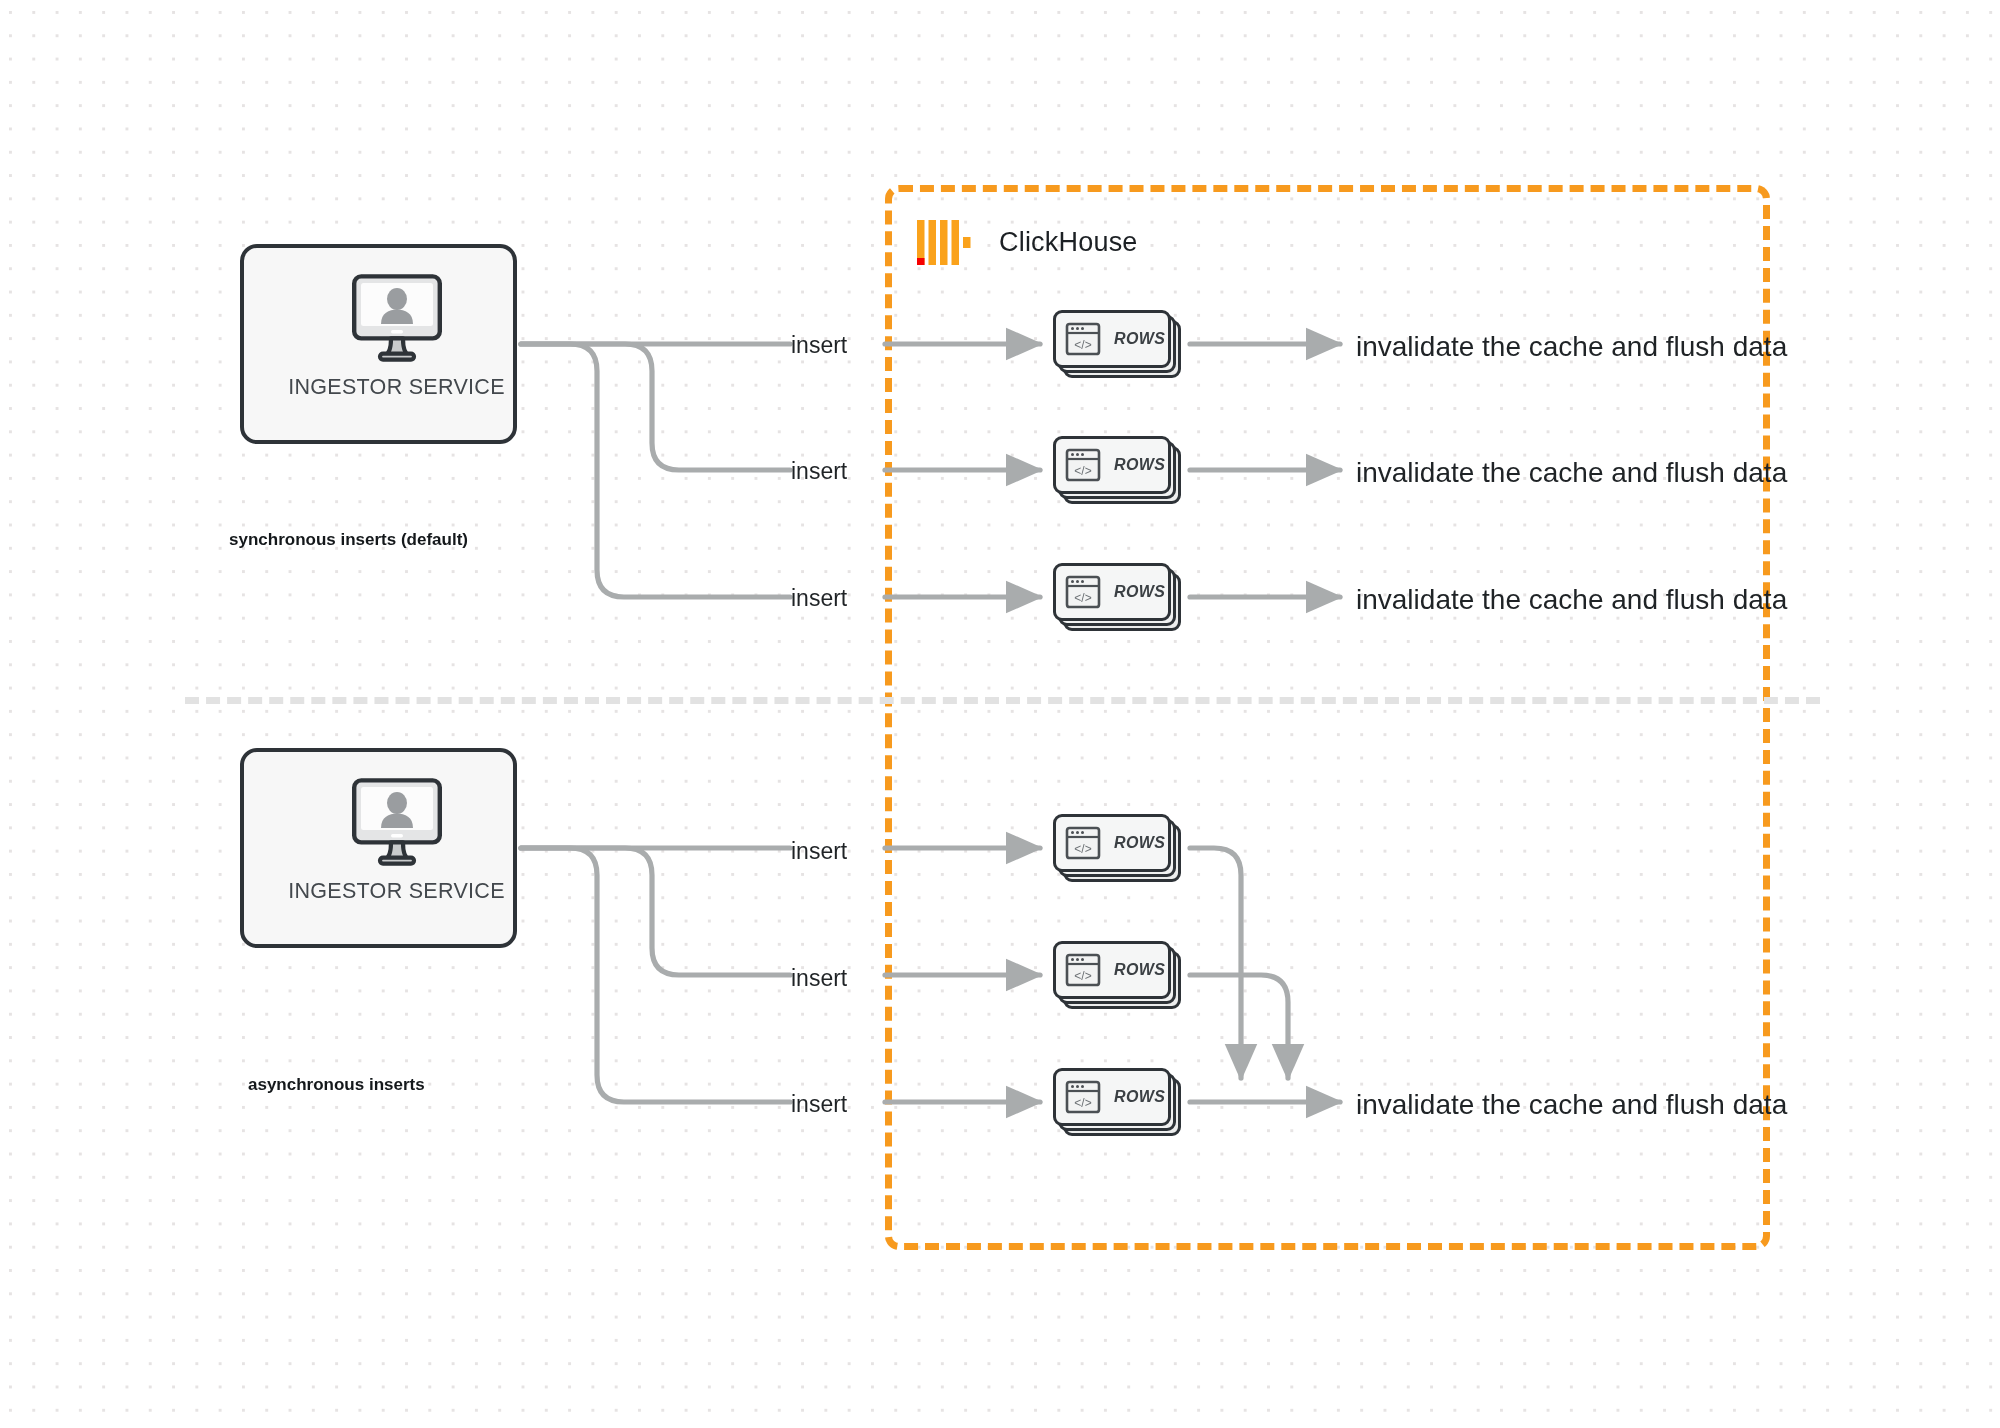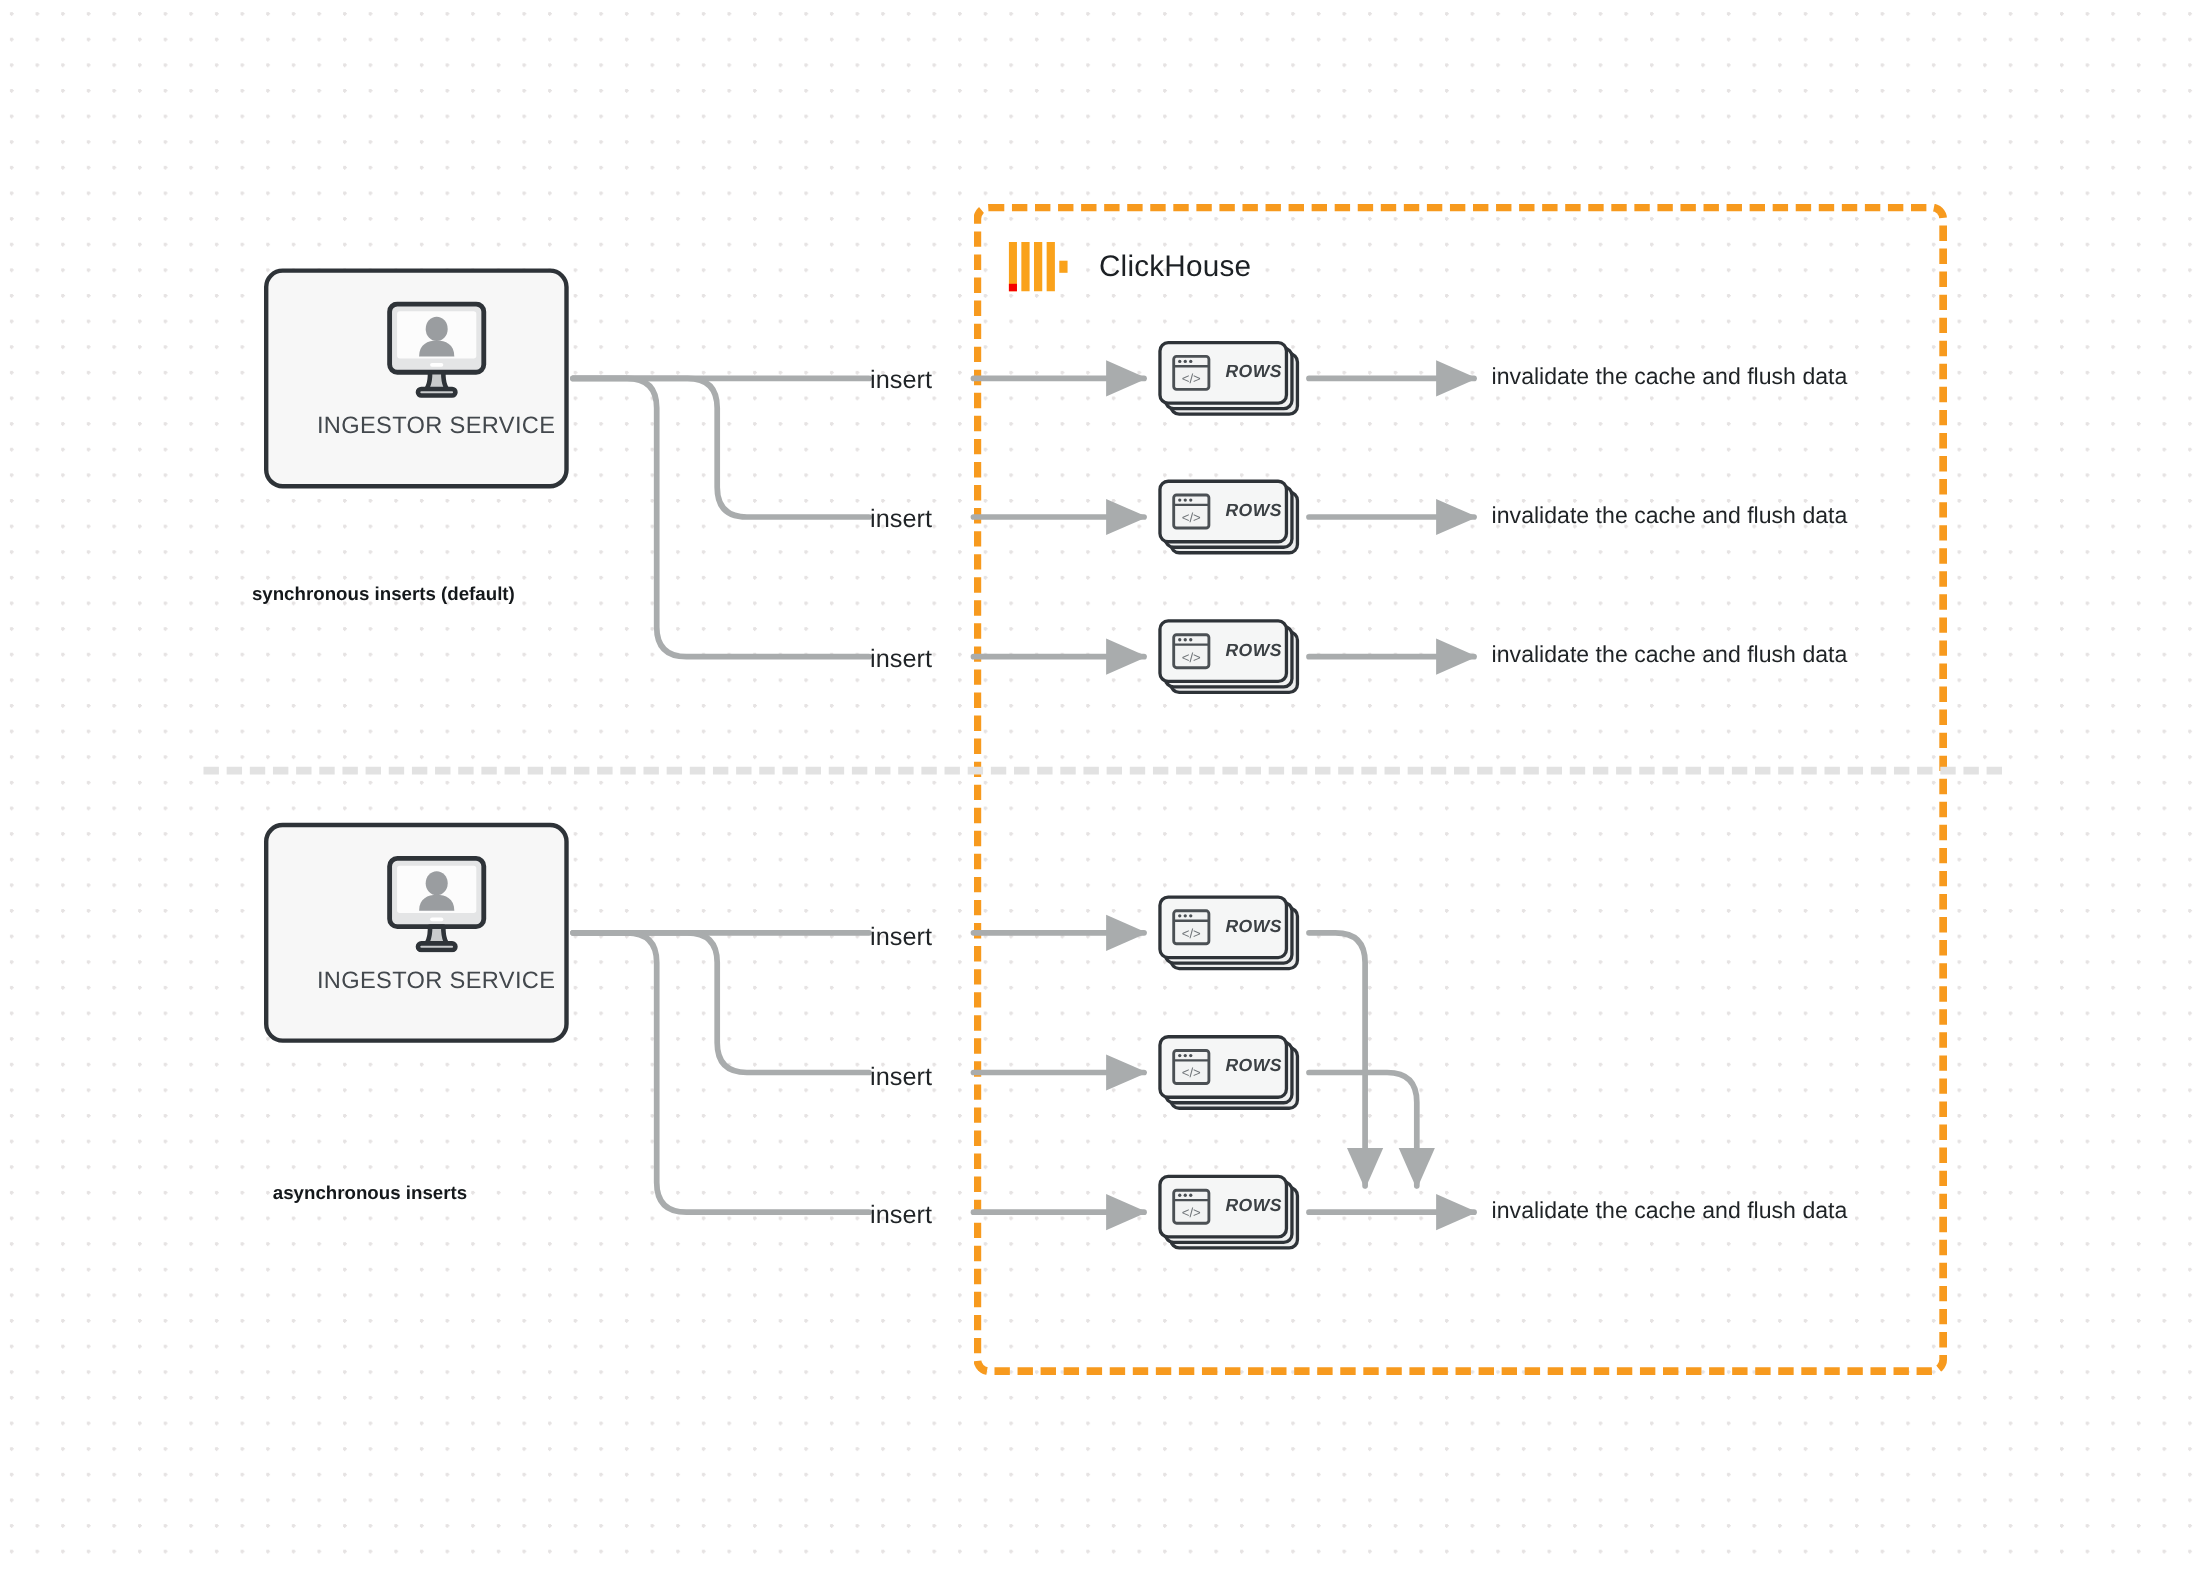--- a/index.html
+++ b/index.html
@@ -95,21 +95,21 @@
   .caption {
     position: absolute;
     font-size: 17px;
     font-weight: bold;
     color: #14181b;
     white-space: nowrap;
     margin-top: 12px;
   }
   .sink-label {
     position: absolute;
-    font-size: 21px;
+    font-size: 28px;
     color: #1f2326;
     white-space: nowrap;
   }
 
   
   #ch-region {
     position: absolute;
     left: 885px;
     top: 185px;
     width: 885px;

